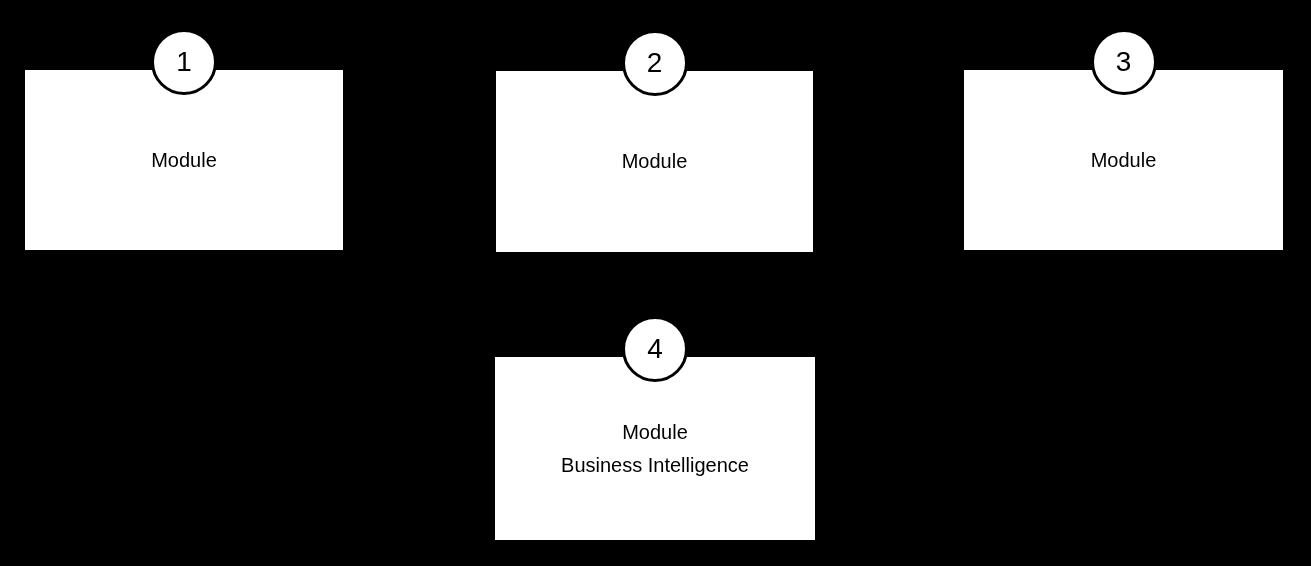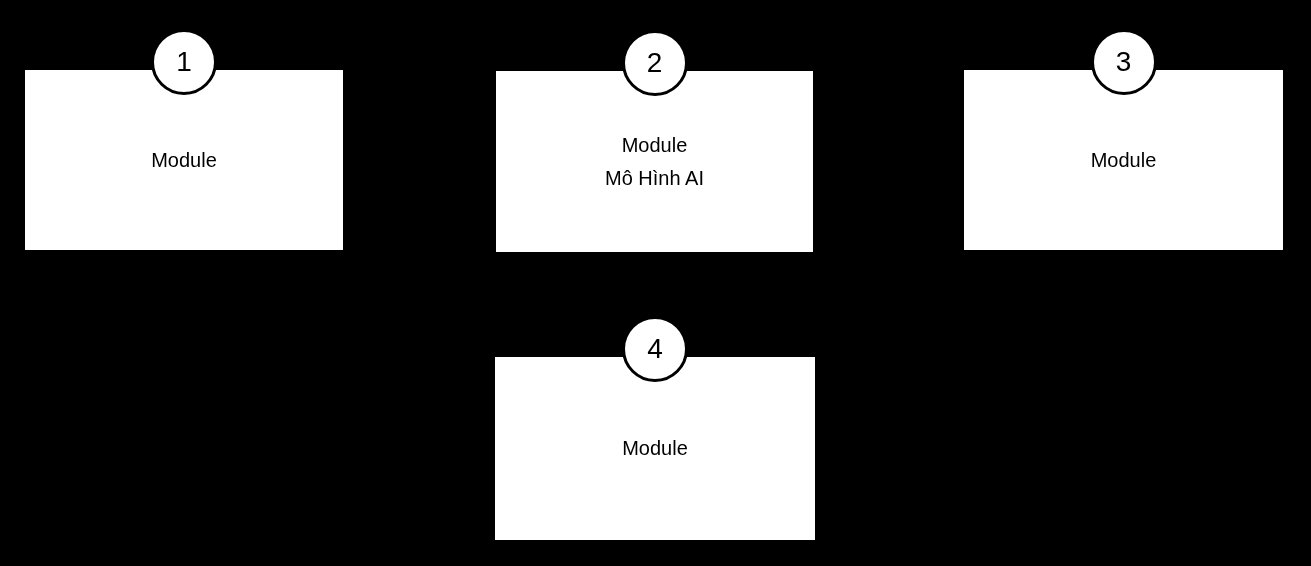--- a/index.html
+++ b/index.html
@@ -64,35 +64,35 @@
       <span>Module</span>
     </div>
   </div>
 
   <div class="module" id="box2">
     <div class="badge">
       <span>2</span>
     </div>
     <div class="label">
       <span>Module</span>
-      <span>Mô Hình AI</span>
     </div>
   </div>
 
   <div class="module" id="box3">
     <div class="badge">
       <span>3</span>
     </div>
     <div class="label">
       <span>Module</span>
     </div>
   </div>
 
   <div class="module" id="box4">
     <div class="badge">
       <span>4</span>
     </div>
     <div class="label">
       <span>Module</span>
+      <span>Business Intelligence</span>
     </div>
   </div>
 
 </div>
 
 </body></html>

